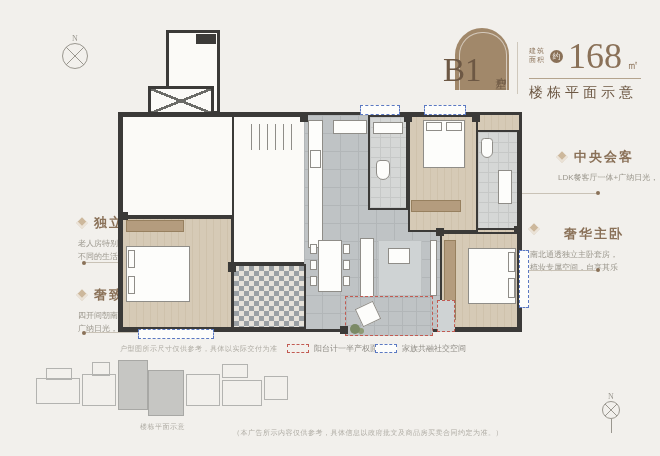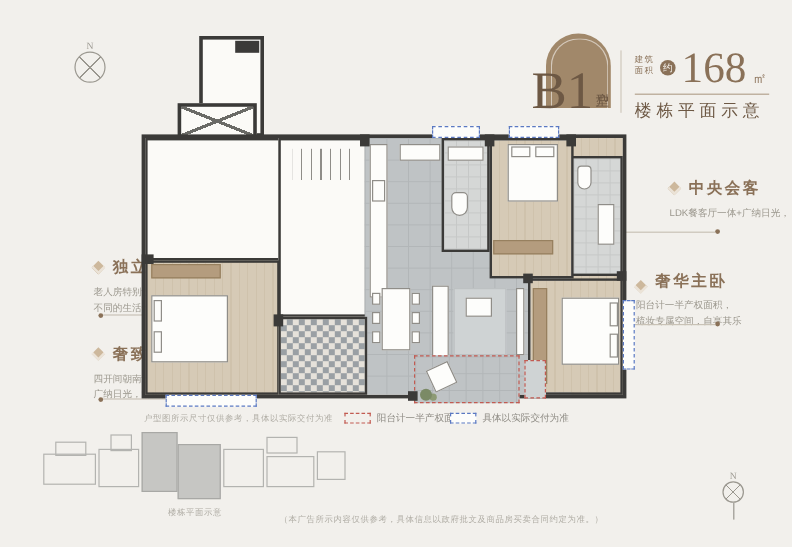--- a/index.html
+++ b/index.html
@@ -3,21 +3,21 @@
 <meta charset="utf-8">
 <style>
   html,body{margin:0;padding:0;}
   body{font-family:"Liberation Sans",sans-serif;}
   .stage{position:relative;width:660px;height:456px;background:#f2f0ec;overflow:hidden;}
   .abs{position:absolute;}
 
   
   .arch{width:54px;height:62px;background:#a1886a;border-radius:27px 27px 0 0;}
   .arch-inner{position:absolute;left:4px;top:4px;width:46px;height:58px;border:1px solid rgba(255,255,255,.55);border-bottom:none;border-radius:23px 23px 0 0;}
-  .b1{font-family:"Liberation Serif",serif;font-size:44px;color:#6d5844;line-height:1;}
+  .b1{font-family:"Liberation Serif",serif;font-size:33px;color:#6d5844;line-height:1;}
   .hu-type{font-family:"Liberation Serif",serif;font-size:11px;color:#6d5844;writing-mode:vertical-rl;letter-spacing:2px;}
   .vdiv{width:1px;background:#cfc8bc;}
   .area-label{font-size:7px;color:#8a7158;line-height:1.25;letter-spacing:1px;}
   .approx-circle{width:13px;height:13px;border-radius:50%;background:#8a7158;color:#f6f3ee;font-size:8px;display:flex;align-items:center;justify-content:center;}
   .area-num{font-family:"Liberation Serif",serif;font-size:36px;color:#8a7158;line-height:1;}
   .area-unit{font-family:"Liberation Serif",serif;font-size:12px;color:#8a7158;}
   .hrule{height:1px;background:#b4a48e;}
   .layout-desc{font-family:"Liberation Serif",serif;font-size:14px;color:#6d5844;letter-spacing:4px;}
 
   
@@ -124,26 +124,26 @@
       <span class="anno-title">中央会客</span>
     </div>
     <div class="anno-desc" style="margin-top:6px;">
       <div>LDK餐客厅一体+广纳日光，</div>
     </div>
   </div>
   <div class="abs conn" style="left:490px;top:193px;width:106px;"></div>
   <div class="abs conn-dot" style="left:596px;top:191px;"></div>
 
   <div class="abs" style="left:530px;top:225px;width:118px;">
-    <div style="display:flex;align-items:flex-end;gap:8px;">
+    <div style="display:flex;align-items:flex-start;gap:26px;">
       <span class="diamond"></span>
       <span class="anno-title">奢华主卧</span>
     </div>
     <div class="anno-desc" style="margin-top:6px;">
-      <div>阳台计一半产权面积，</div>
+      <div>南北通透独立主卧套房，</div>
       <div>梳妆专属空间，自享其乐</div>
     </div>
   </div>
   <div class="abs conn" style="left:490px;top:270px;width:106px;"></div>
   <div class="abs conn-dot" style="left:596px;top:268px;"></div>
 
   <div class="abs whiteroom wall3" style="left:166px;top:30px;width:54px;height:84px;"></div>
   <div class="abs pier" style="left:196px;top:34px;width:20px;height:10px;"></div>
   <div class="abs xbox wall3" style="left:148px;top:86px;width:66px;height:30px;"></div>
 
@@ -220,21 +220,21 @@
   <div class="abs pier" style="left:340px;top:326px;width:8px;height:8px;"></div>
 
   <div class="abs tiny-note" style="left:120px;top:344px;">户型图所示尺寸仅供参考，具体以实际交付为准</div>
 
   <div class="abs" style="left:287px;top:343px;display:flex;align-items:center;gap:5px;">
     <span class="red-dash" style="display:inline-block;width:22px;height:9px;"></span>
     <span class="legend-text">阳台计一半产权面积</span>
   </div>
   <div class="abs" style="left:375px;top:343px;display:flex;align-items:center;gap:5px;">
     <span class="blue-dash" style="display:inline-block;width:22px;height:9px;"></span>
-    <span class="legend-text">具体以实际交付为准</span>
+    <span class="legend-text">家族共融社交空间</span>
   </div>
 
   <div class="abs" style="left:36px;top:360px;width:252px;height:56px;">
     <div class="abs site-outline" style="left:0;top:18px;width:44px;height:26px;"></div>
     <div class="abs site-outline" style="left:10px;top:8px;width:26px;height:12px;"></div>
     <div class="abs site-outline" style="left:46px;top:14px;width:34px;height:32px;"></div>
     <div class="abs site-outline" style="left:56px;top:2px;width:18px;height:14px;"></div>
     <div class="abs site-fill" style="left:82px;top:0px;width:30px;height:50px;"></div>
     <div class="abs site-fill" style="left:112px;top:10px;width:36px;height:46px;"></div>
     <div class="abs site-outline" style="left:150px;top:14px;width:34px;height:32px;"></div>

